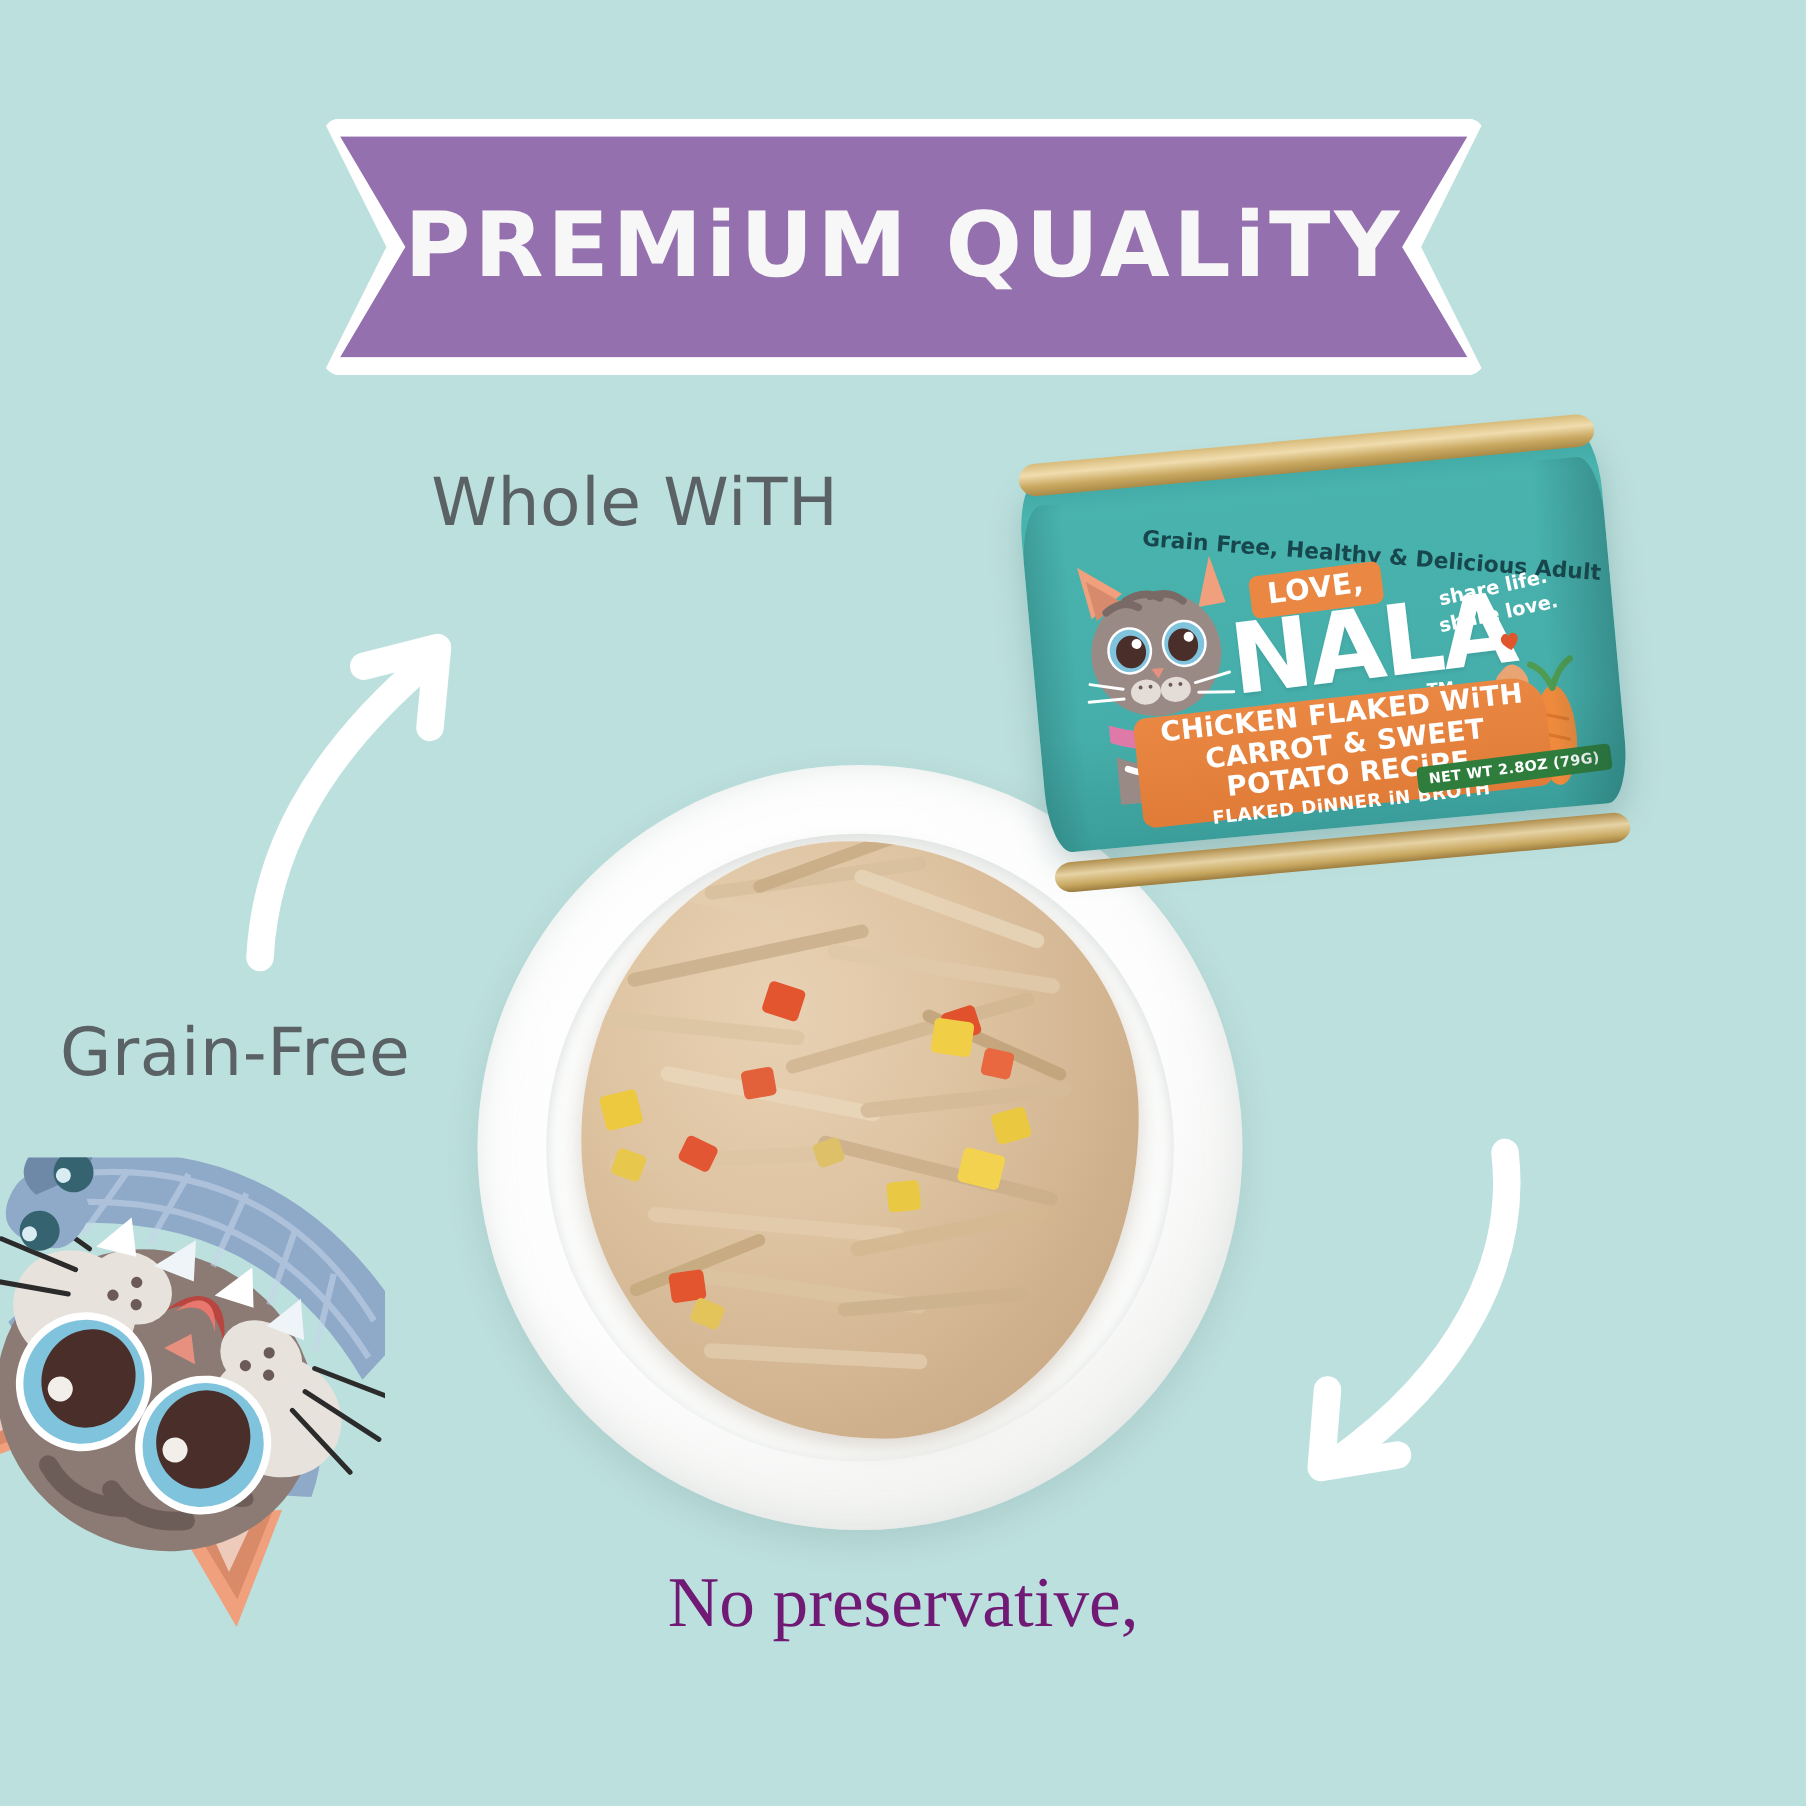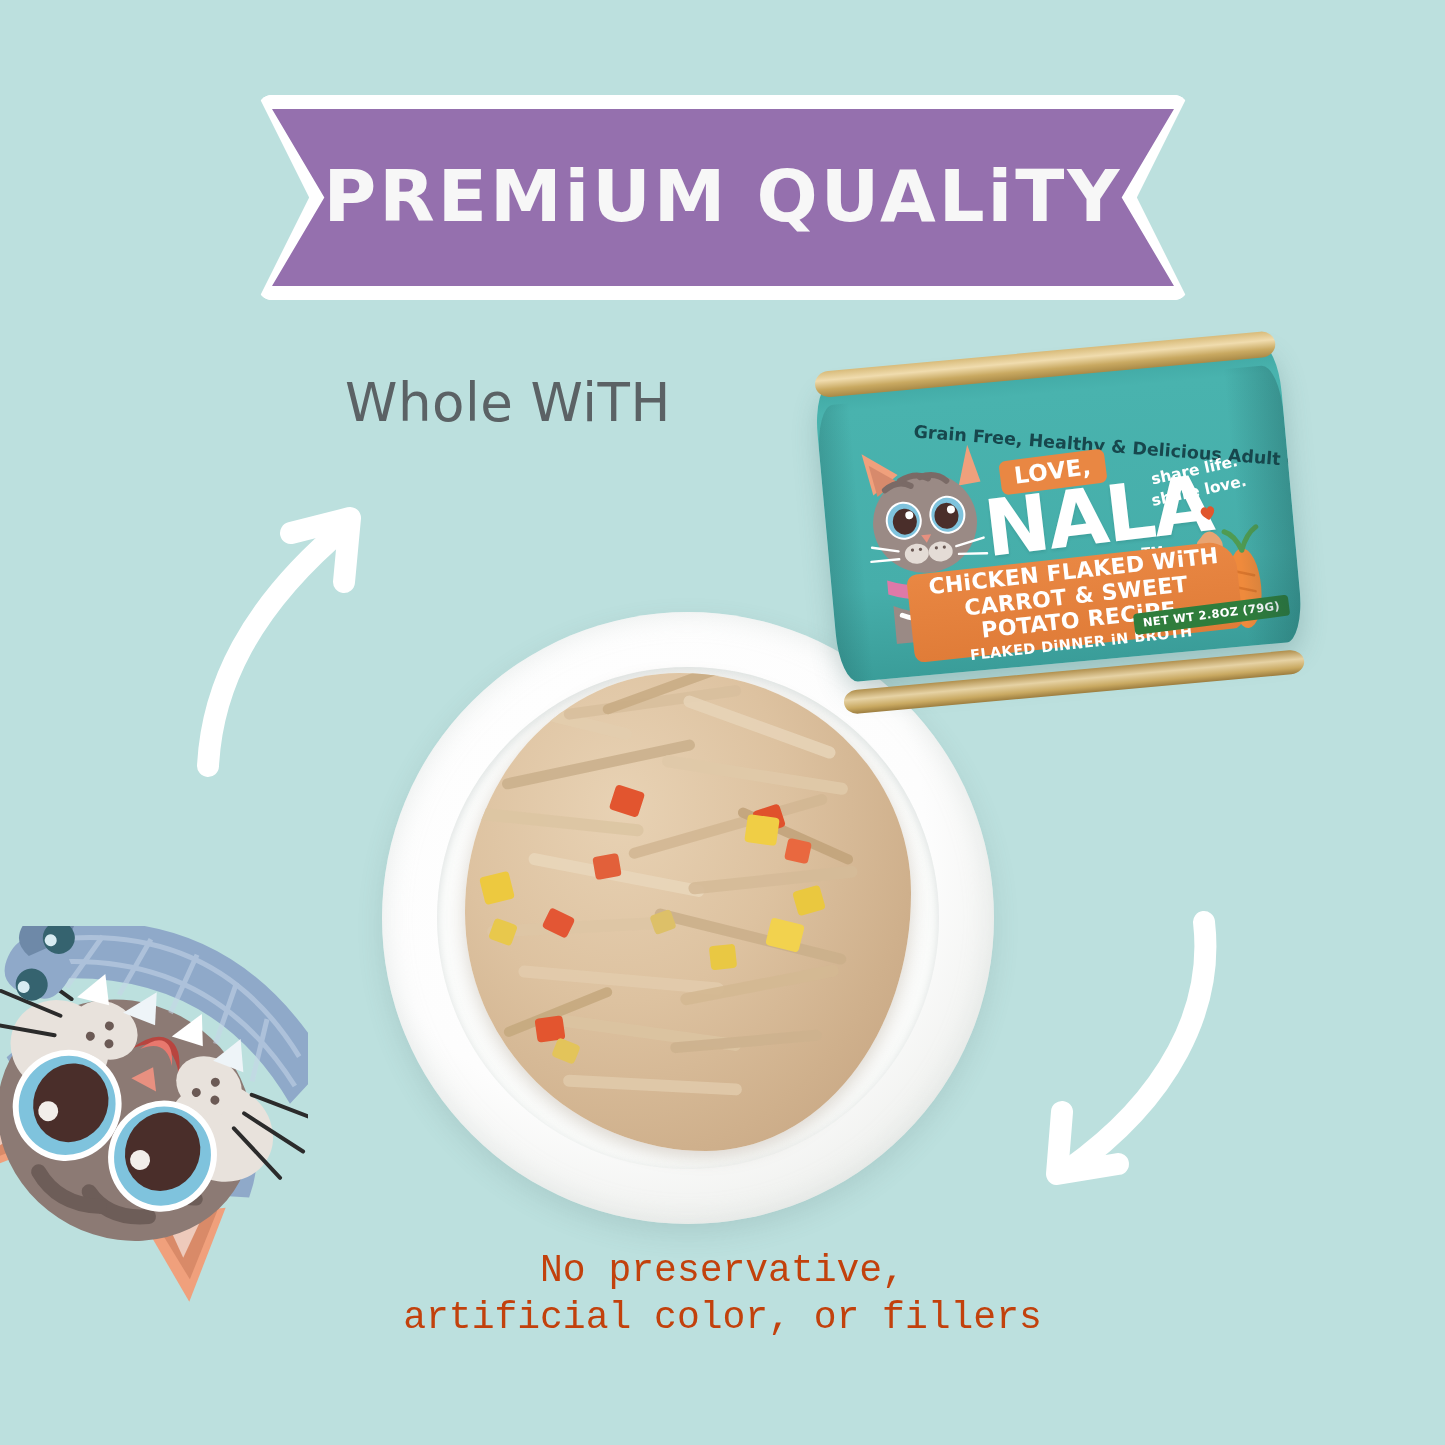--- a/index.html
+++ b/index.html
@@ -51,23 +51,23 @@
     font-family:"DejaVu Sans", sans-serif;
     letter-spacing:0.5px;
     white-space:nowrap;
   }
   .feat-whole { left:345px; top:372px; }
   .feat-grain { left:48px; top:812px; }
   .feat-first { left:1072px; top:812px; }
   .feat-bottom {
     position:absolute; left:0; right:0; top:1248px;
     text-align:center;
-    color:#c2410c;
-    font-size:38px; line-height:1.23;
-    font-family:Liberation Mono, monospace;
+    color:#701a75;
+    font-size:57px; line-height:1.23;
+    font-family:Liberation Serif, serif;
   }
 
   
   .arrow { position:absolute; }
   .arrow-up { left:178px; top:478px; width:230px; height:300px; }
   .arrow-down { left:1000px; top:898px; width:250px; height:310px; }
 
   
   .plate {
     position:absolute; left:382px; top:612px; width:612px; height:612px;
@@ -218,24 +218,24 @@
 <div id="stage">
 
   <div class="banner-wrap">
     <div class="banner-outline"></div>
     <div class="banner-fill">
       <span class="banner-text">PREMiUM QUALiTY</span>
     </div>
   </div>
 
   <div class="feat feat-whole">Whole WiTH</div>
+  <div class="feat feat-grain">Grain-Free</div>
 
   <div class="feat-bottom">
     <div>No preservative,</div>
-    <div>artificial color, or fillers</div>
   </div>
 
   <svg class="arrow arrow-up" viewBox="0 0 230 300">
     <path d="M30 288 C 34 210, 70 130, 168 48" stroke="#ffffff" stroke-width="22" fill="none" stroke-linecap="round"></path>
     <path d="M113 55 L 172 40 L 166 104" stroke="#ffffff" stroke-width="22" fill="none" stroke-linecap="round" stroke-linejoin="round"></path>
   </svg>
 
   <svg class="arrow arrow-down" viewBox="0 0 250 310">
     <path d="M204 24 C 214 110, 170 200, 68 272" stroke="#ffffff" stroke-width="22" fill="none" stroke-linecap="round"></path>
     <path d="M62 214 L 57 276 L 118 266" stroke="#ffffff" stroke-width="22" fill="none" stroke-linecap="round" stroke-linejoin="round"></path>

